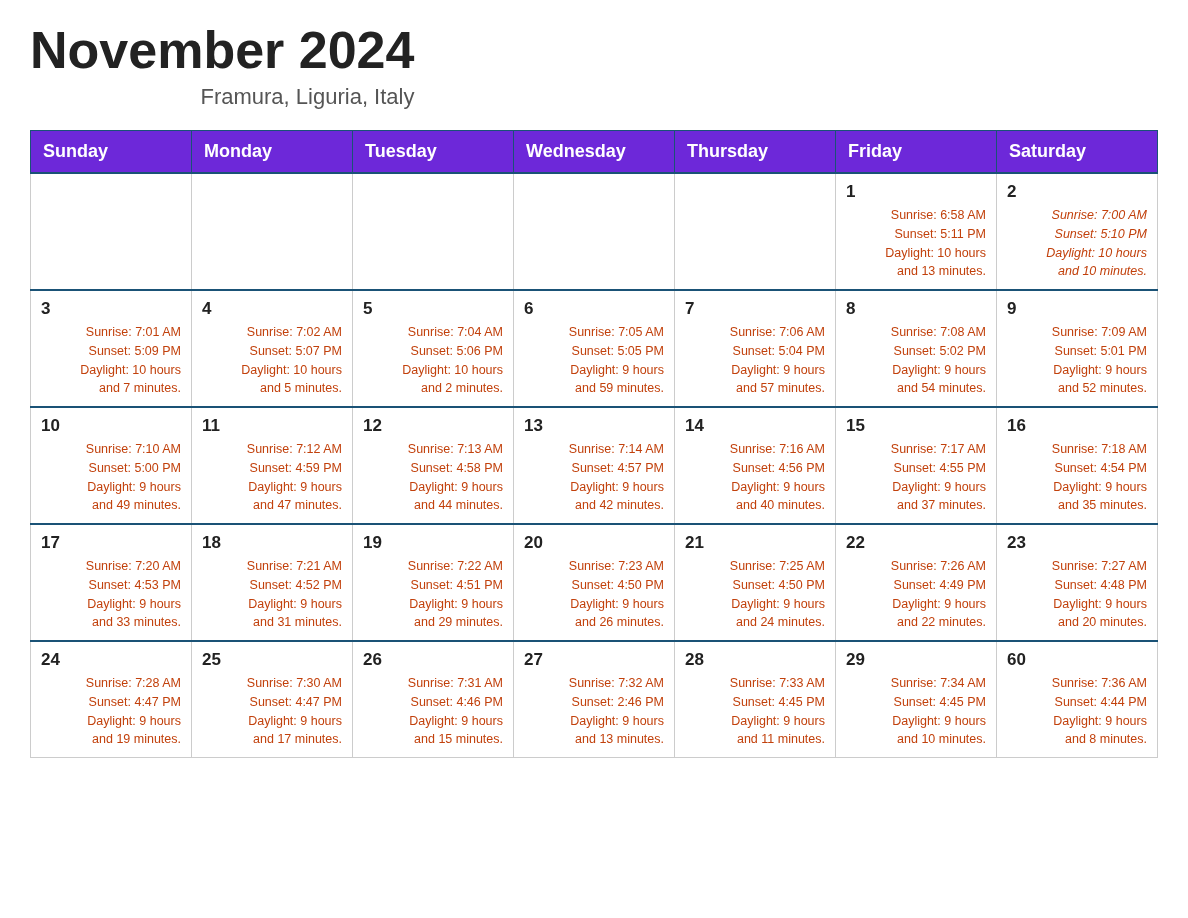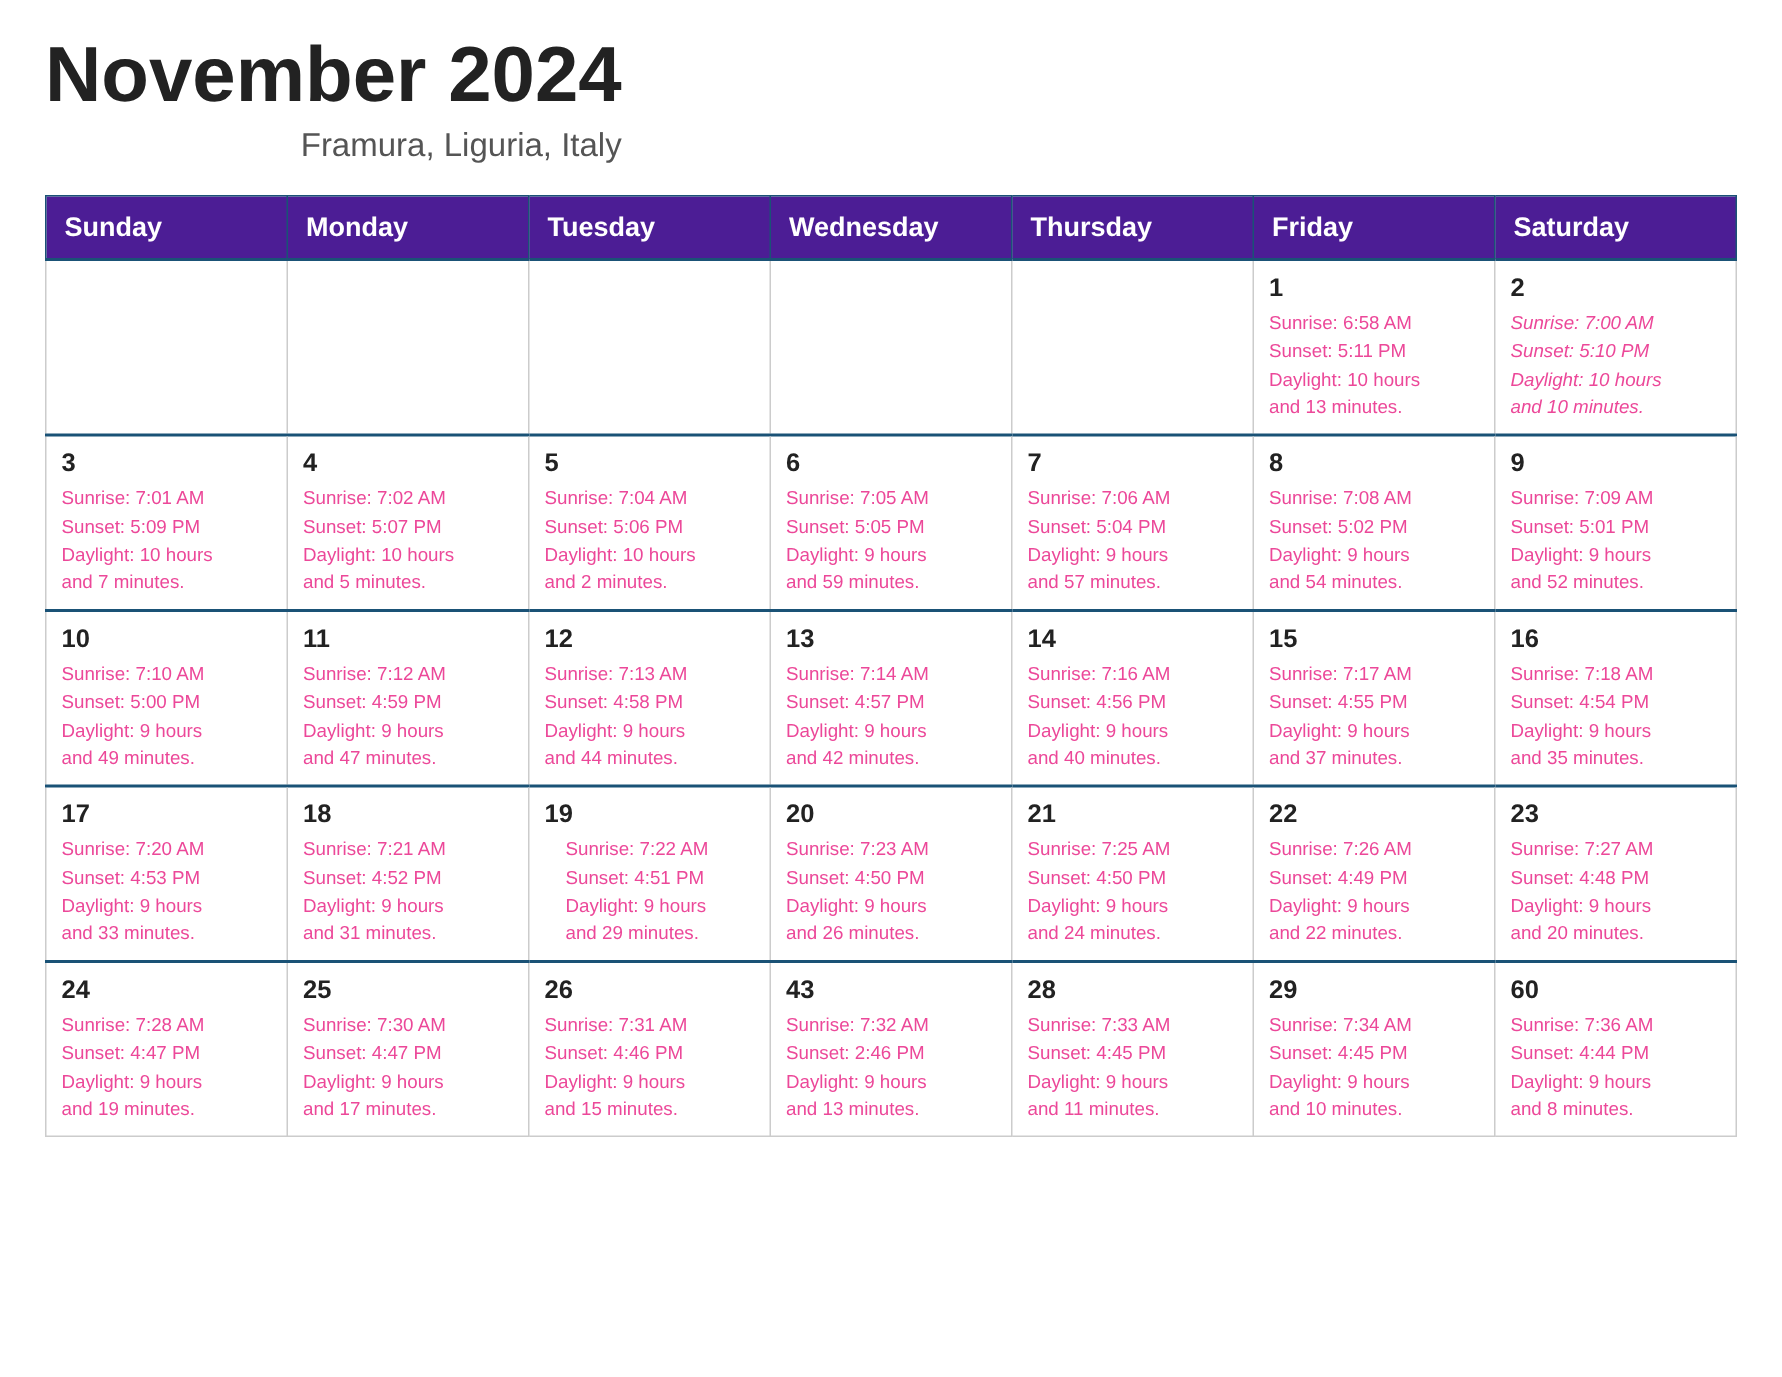--- a/index.html
+++ b/index.html
@@ -57,21 +57,21 @@
     .subtitle {
       font-size: 22px;
       color: #555;
       margin-top: 4px;
     }
     .calendar {
       width: 100%;
       border-collapse: collapse;
     }
     .calendar th {
-      background-color: #4c1d95;
+      background-color: #6d28d9;
       color: #fff;
       font-size: 18px;
       font-weight: bold;
       padding: 10px 12px;
       text-align: left;
       border: 1px solid #1a5276;
     }
     .calendar td {
       vertical-align: top;
       padding: 8px 10px;
@@ -89,22 +89,23 @@
       border-top: 2px solid #1a5276;
     }
     .day-number {
       font-size: 17px;
       font-weight: bold;
       color: #222;
       margin-bottom: 4px;
     }
     .day-info {
       font-size: 12.5px;
-      color: #ec4899;
+      color: #c2410c;
       line-height: 1.5;
+      text-align: right;
     }
     .empty-cell {
       background: #f9f9f9;
     }
   </style>
 </head>
 <body>
 
 <div class="header">
   <div class="title-section">
@@ -316,21 +317,21 @@
 and 17 minutes.</div>
         </td>
         <td>
           <div class="day-number">26</div>
           <div class="day-info" style="white-space: pre-line;">Sunrise: 7:31 AM
 Sunset: 4:46 PM
 Daylight: 9 hours
 and 15 minutes.</div>
         </td>
         <td>
-          <div class="day-number">43</div>
+          <div class="day-number">27</div>
           <div class="day-info" style="white-space: pre-line;">Sunrise: 7:32 AM
 Sunset: 2:46 PM
 Daylight: 9 hours
 and 13 minutes.</div>
         </td>
         <td>
           <div class="day-number">28</div>
           <div class="day-info" style="white-space: pre-line;">Sunrise: 7:33 AM
 Sunset: 4:45 PM
 Daylight: 9 hours

